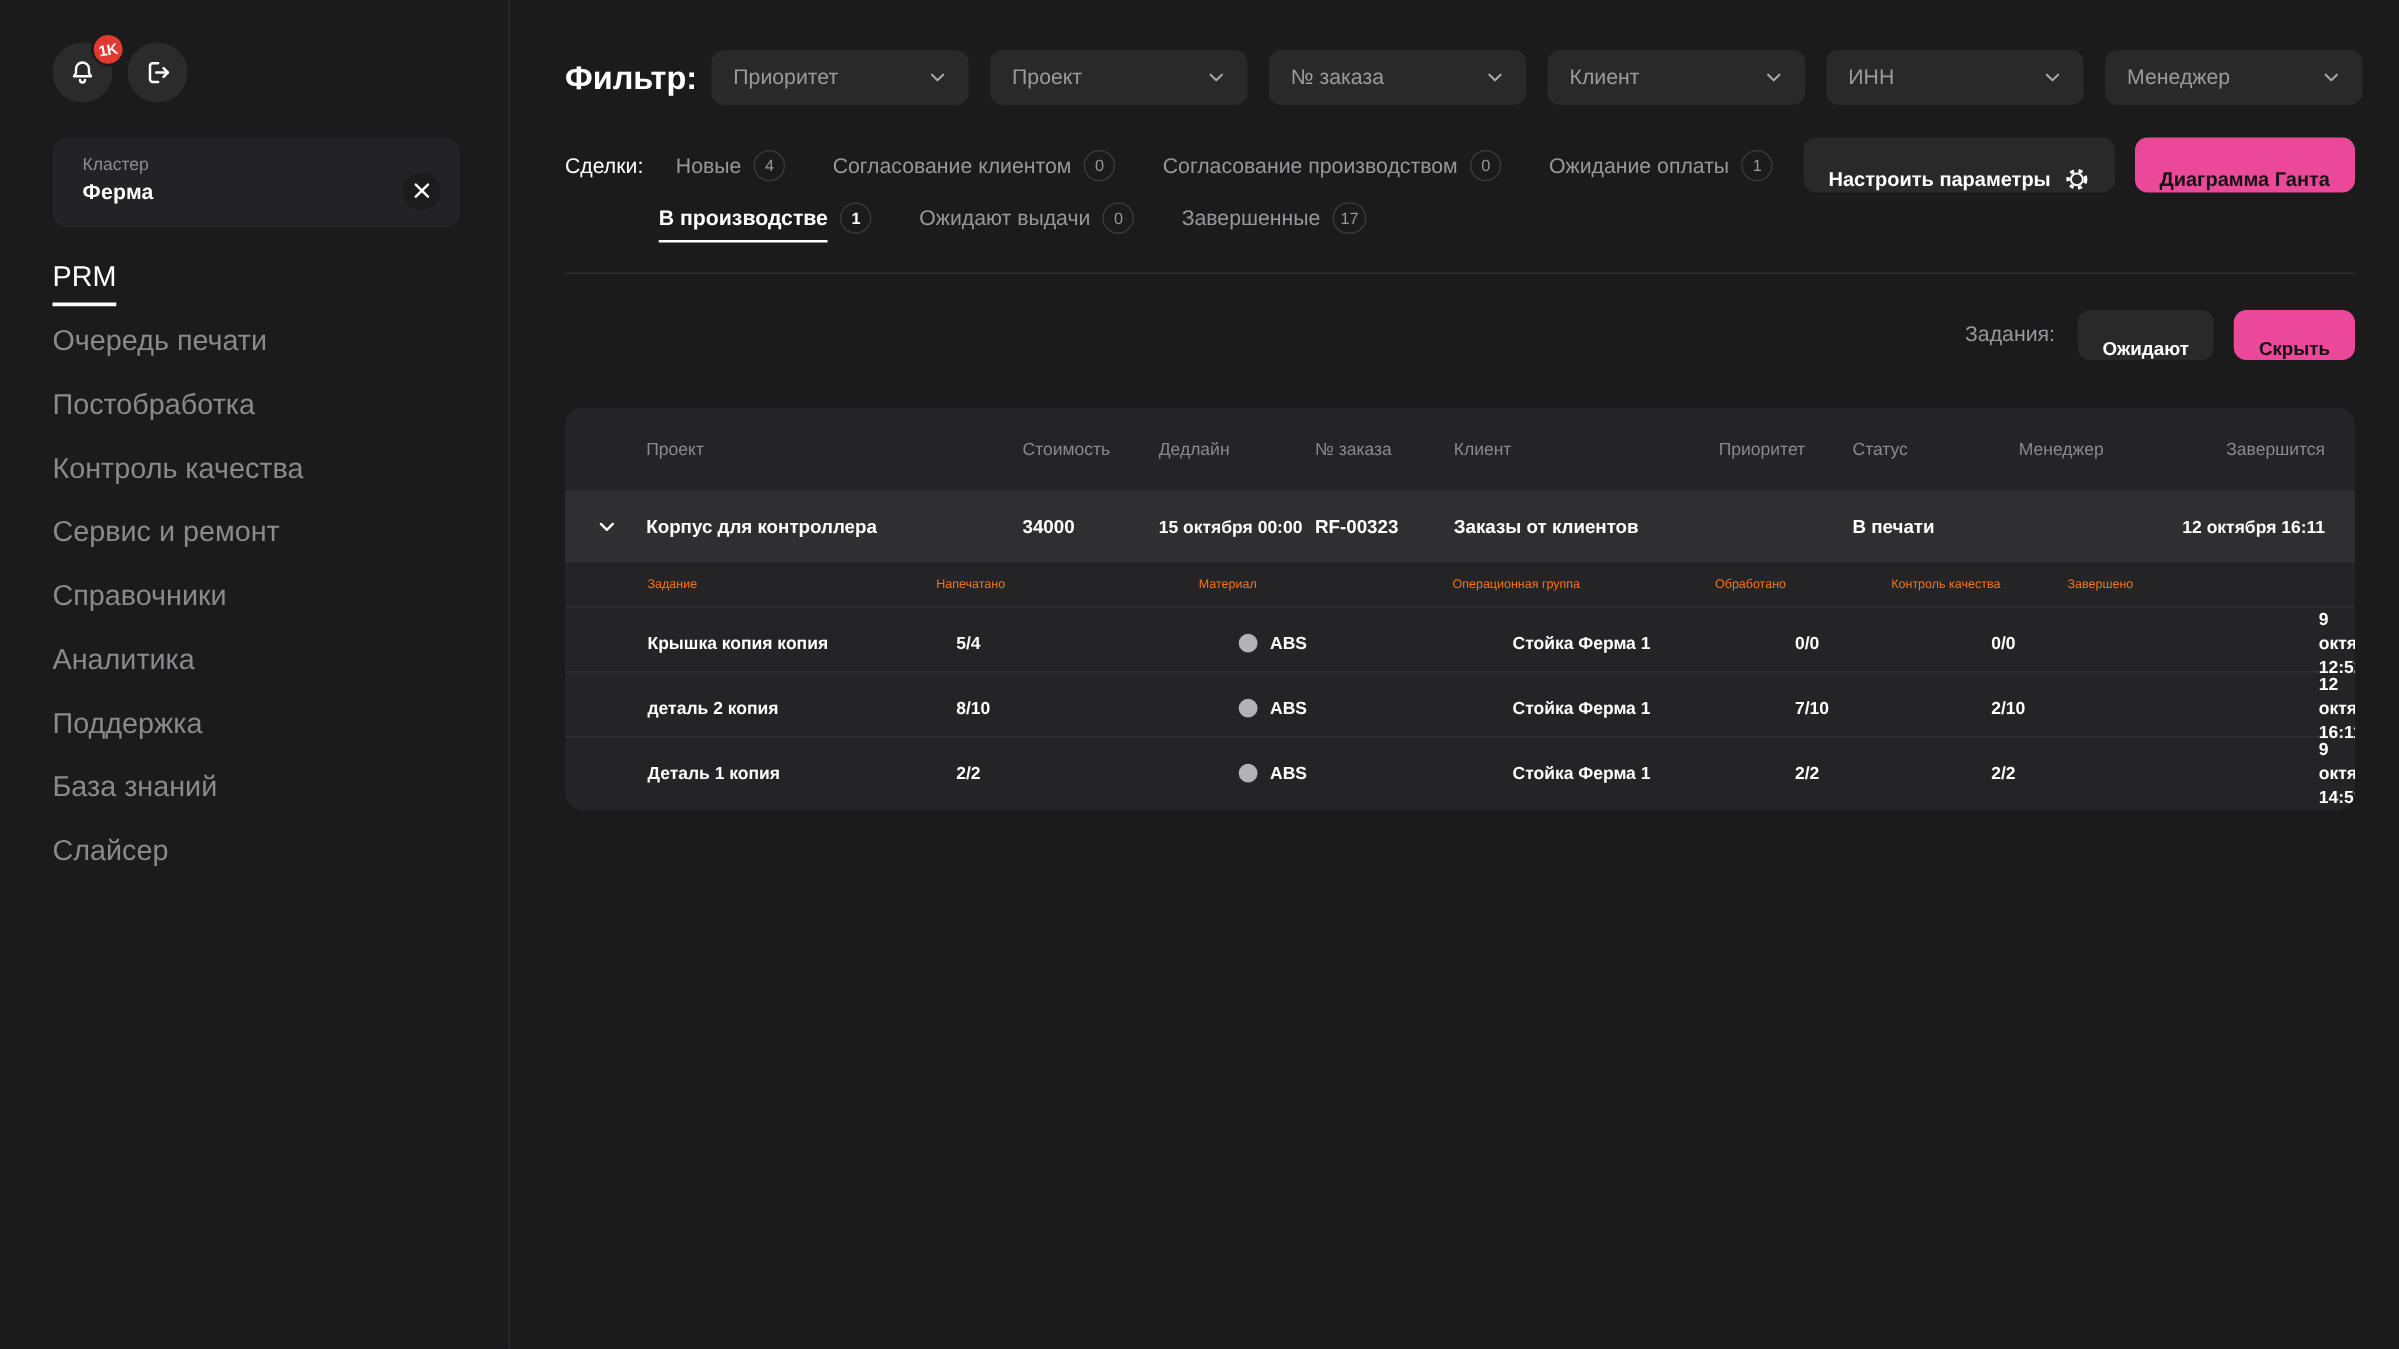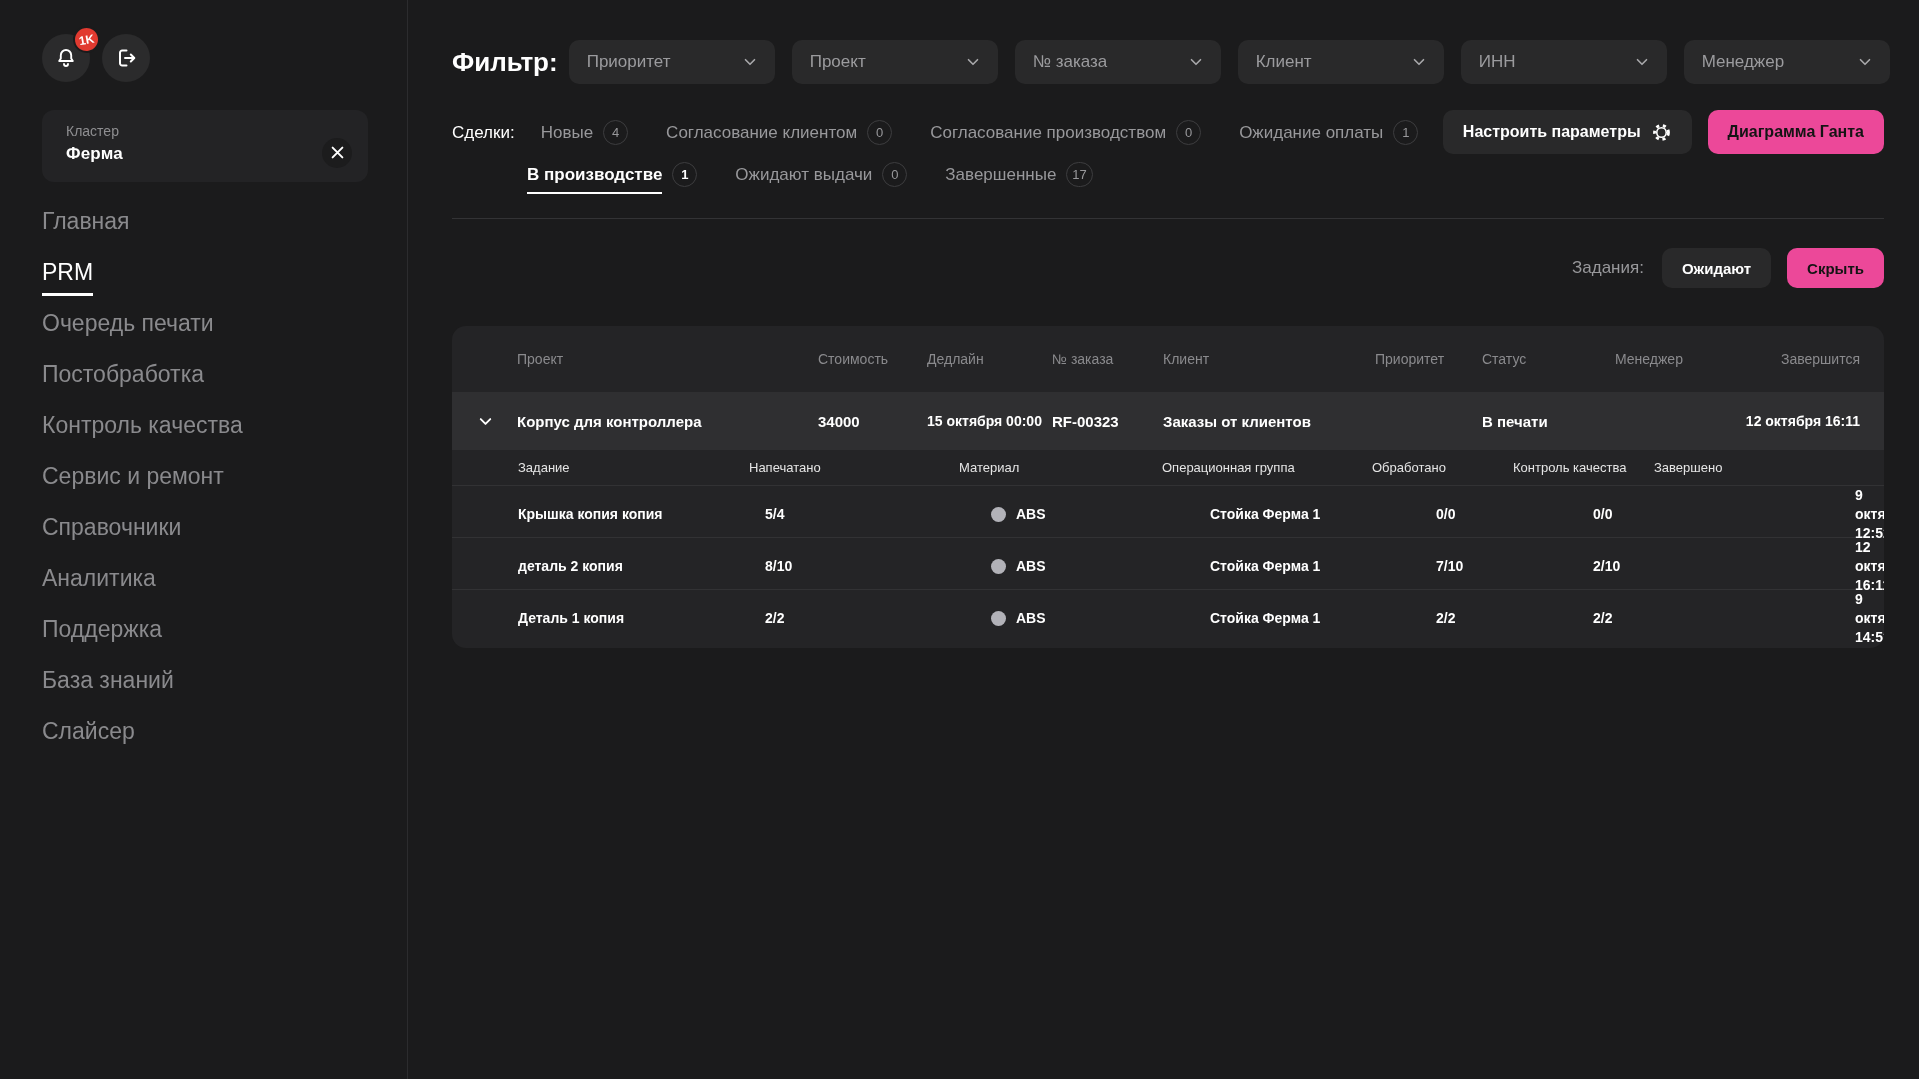--- a/index.html
+++ b/index.html
@@ -41,42 +41,42 @@
   .deals-label { font-size:17px; color:#fff; margin-right:-12px; }
   .tab { display:flex; align-items:center; gap:10px; cursor:pointer; color:#98989b; font-size:17px; white-space:nowrap; }
   .count-badge { min-width:25px; height:25px; border-radius:13px; border:1.5px solid #3d3d3f; display:flex; align-items:center; justify-content:center; font-size:13px; padding:0 5px; }
   .deals-row2 { margin-top:17px; margin-left:75px; }
   .tab.active { color:#fff; font-weight:bold; }
   .tab.active .tab-label { border-bottom:2.5px solid #fff; padding-bottom:7px; margin-bottom:-9.5px; }
   .tab.active .count-badge { color:#fff; }
 
   
   .top-buttons { position:absolute; top:110px; right:35px; display:flex; gap:16px; }
-  .btn { height:44px; border:none; border-radius:10px; padding:0 20px; font-size:16px; font-weight:bold; font-family:"Liberation Sans",sans-serif; display:flex; align-items:center; gap:10px; cursor:pointer; }
+  .btn { height:44px; border:none; border-radius:10px; padding:0 20px; font-size:16px; font-weight:bold; font-family:"Liberation Sans",sans-serif; display:flex; align-items:flex-end; gap:10px; cursor:pointer; }
   .btn-dark { background:#29292a; color:#fff; }
   .btn-light { background:#ec4899; color:#141414; }
 
   .divider { position:absolute; left:452px; top:218px; width:1432px; height:1px; background:#333335; }
 
   
   .tasks-row { position:absolute; top:248px; right:35px; display:flex; align-items:center; gap:16px; }
   .tasks-label { font-size:17px; color:#98989b; margin-right:2px; }
   .btn-sm { height:40px; border-radius:10px; padding:0 20px; font-size:15px; }
 
   
   .card { position:absolute; left:452px; top:326px; width:1432px; height:322px; background:#242426; border-radius:14px; overflow:hidden; }
   .grid-outer { display:grid; grid-template-columns:41px 301px 109px 125px 111px 212px 107px 133px 105px 1fr; padding:0 24px; align-items:center; }
   .thead { height:66px; font-size:14px; color:#8a8a8d; }
   .thead .right, .cell-right { text-align:right; }
   .prow { height:58px; background:#2f2f31; font-size:15px; font-weight:bold; cursor:pointer; }
   .prow .small { font-size:14px; line-height:1.3; }
   .chevron-cell { display:flex; align-items:center; }
   .dot { width:16px; height:16px; border-radius:50%; background:var(--priority-orange,#f2612e); }
   .grid-inner { display:grid; grid-template-columns:231px 210px 203px 210px 141px 141px 1fr; padding:0 24px 0 66px; align-items:center; }
-  .subhead { height:36px; font-size:13px; color:#e5e5e5; border-bottom:1px solid #323234; }
+  .subhead { height:36px; font-size:10px; color:#f97316; border-bottom:1px solid #323234; }
   .trow { height:52px; font-size:14px; font-weight:bold; border-bottom:1px solid #323234; cursor:default;gap:16px; }
   .trow:last-child { border-bottom:none; }
   .material-cell { display:flex; align-items:center; gap:10px; }
   .mat-dot { width:15px; height:15px; border-radius:50%; background:var(--material-grey,#b2b2b8); }
   .finished-cell { padding-left:105px; line-height:1.35; max-width:206px; }
 </style>
 </head>
 <body>
 
 <aside class="sidebar">
@@ -109,21 +109,20 @@
     <button class="cluster-close">
       <span>
         <svg width="13" height="13" viewBox="0 0 12 12" stroke="#fff" stroke-width="1.8" stroke-linecap="round">
           <path d="M1.5 1.5 10.5 10.5 M10.5 1.5 1.5 10.5"></path>
         </svg>
       </span>
     </button>
   </div>
 
   <nav class="menu">
-    <div class="menu-item"><span class="mi-label">Главная</span></div>
     <div class="menu-item active"><span class="mi-label">PRM</span></div>
     <div class="menu-item"><span class="mi-label">Очередь печати</span></div>
     <div class="menu-item"><span class="mi-label">Постобработка</span></div>
     <div class="menu-item"><span class="mi-label">Контроль качества</span></div>
     <div class="menu-item"><span class="mi-label">Сервис и ремонт</span></div>
     <div class="menu-item"><span class="mi-label">Справочники</span></div>
     <div class="menu-item"><span class="mi-label">Аналитика</span></div>
     <div class="menu-item"><span class="mi-label">Поддержка</span></div>
     <div class="menu-item"><span class="mi-label">База знаний</span></div>
     <div class="menu-item"><span class="mi-label">Слайсер</span></div>

